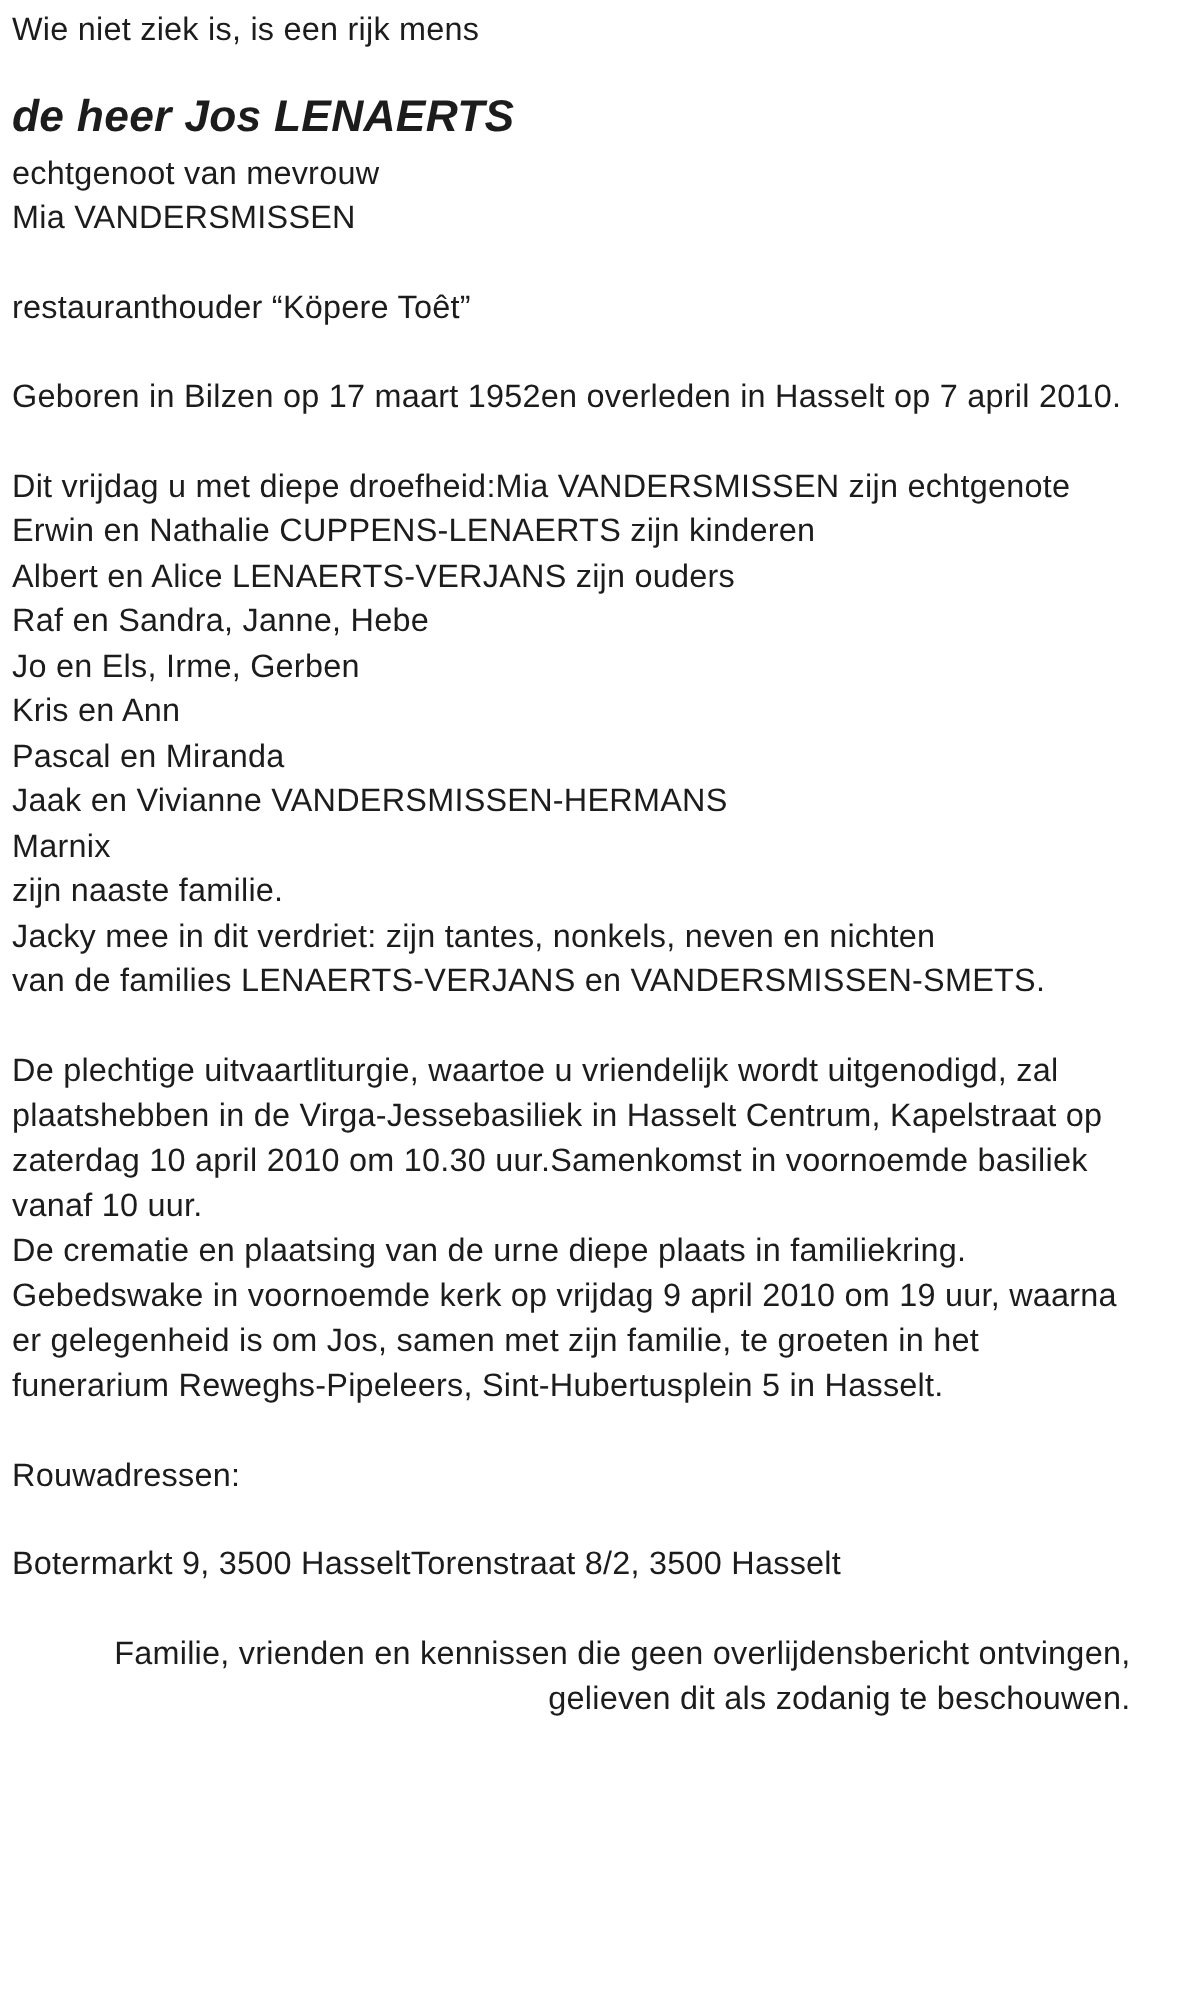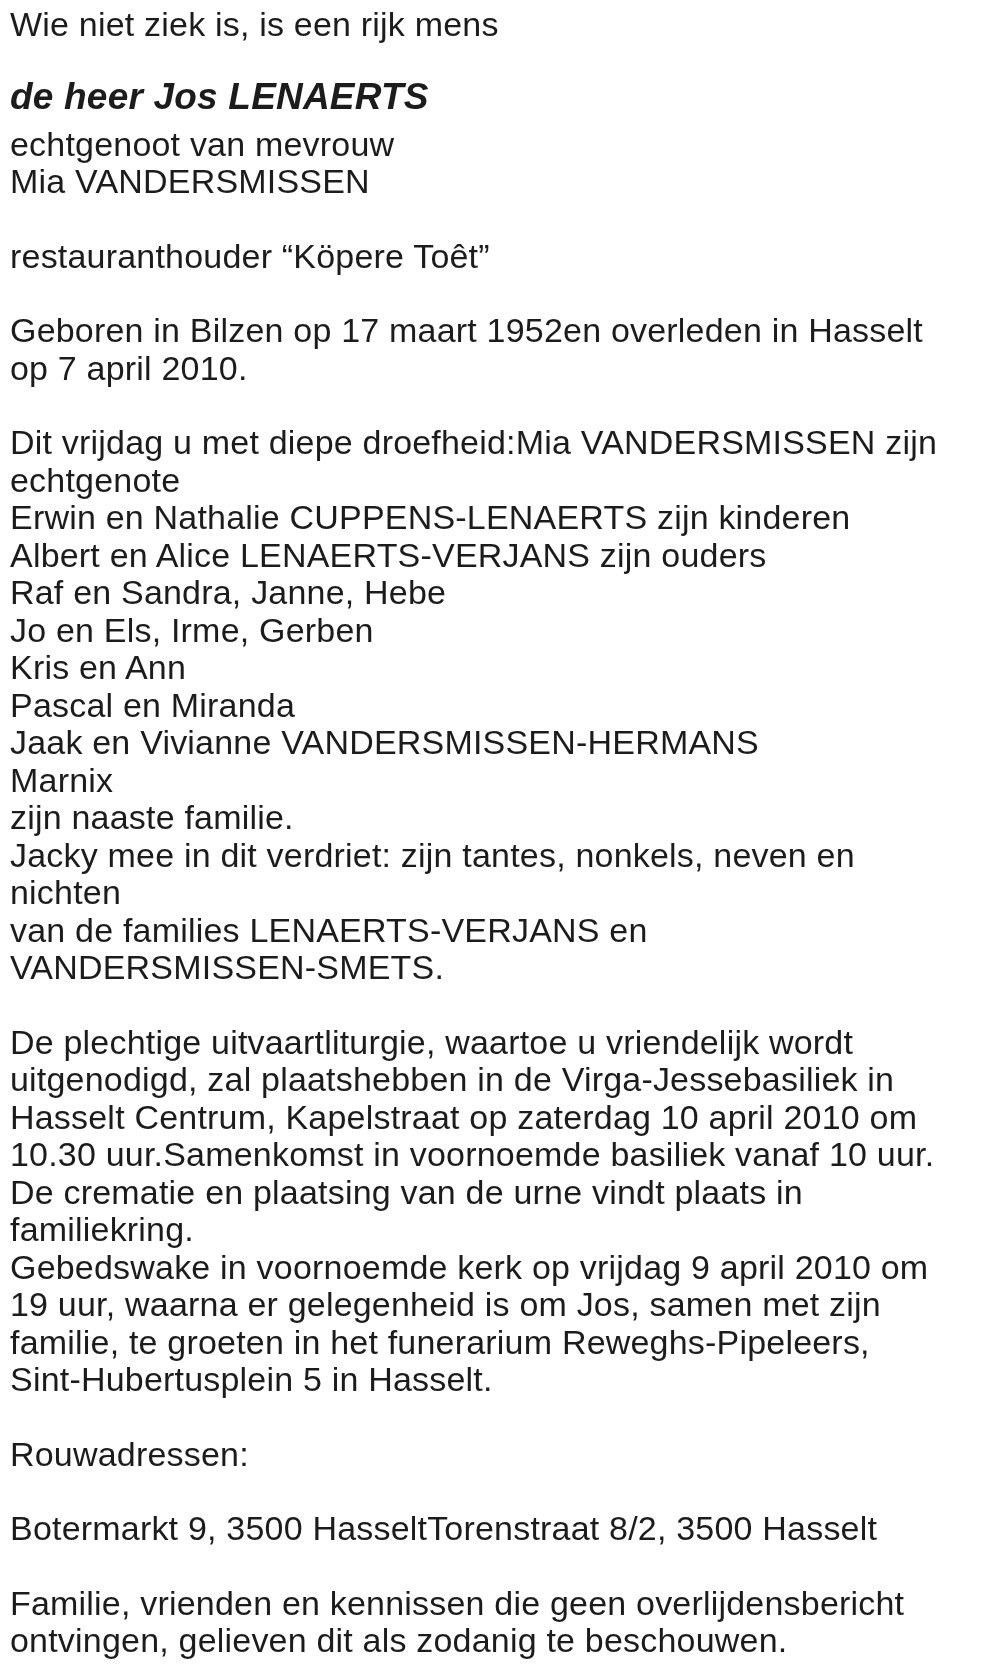--- a/index.html
+++ b/index.html
@@ -10,30 +10,31 @@
   body {
     width: 1000px;
     min-height: 1670px;
     box-sizing: border-box;
     font-family: "Liberation Sans", "DejaVu Sans", sans-serif;
     color: #1c1c1c;
     padding: 6px 58px 40px 10px;
     -webkit-font-smoothing: antialiased;
   }
   .line {
-    font-size: 34px;
+    font-size: 27px;
     line-height: 37.5px;
     font-weight: 400;
     letter-spacing: 0.2px;
   }
   .para {
     margin: 0 0 37px 0;
   }
   .para:last-child {
     margin-bottom: 12px;
+    text-align: right;
   }
   .title {
     font-size: 37px;
     line-height: 44px;
     font-weight: 700;
     letter-spacing: 0.2px;
     margin-top: 31px;
     margin-bottom: 7px;
   }
   .block .line {
@@ -67,21 +68,21 @@
   <span class="line">Pascal en Miranda</span>
   <span class="line">Jaak en Vivianne VANDERSMISSEN-HERMANS</span>
   <span class="line">Marnix</span>
   <span class="line">zijn naaste familie.</span>
   <span class="line">Jacky mee in dit verdriet: zijn tantes, nonkels, neven en nichten</span>
   <span class="line">van de families LENAERTS-VERJANS en VANDERSMISSEN-SMETS.</span>
 </div>
 
 <div class="block para">
   <span class="line">De plechtige uitvaartliturgie, waartoe u vriendelijk wordt uitgenodigd, zal plaatshebben in de Virga-Jessebasiliek in Hasselt Centrum, Kapelstraat op zaterdag 10 april 2010 om 10.30 uur.Samenkomst in voornoemde basiliek vanaf 10 uur.</span>
-  <span class="line">De crematie en plaatsing van de urne vindt plaats in familiekring.</span>
+  <span class="line">De crematie en plaatsing van de urne diepe plaats in familiekring.</span>
   <span class="line">Gebedswake in voornoemde kerk op vrijdag 9 april 2010 om 19 uur, waarna er gelegenheid is om Jos, samen met zijn familie, te groeten in het funerarium Reweghs-Pipeleers, Sint-Hubertusplein 5 in Hasselt.</span>
 </div>
 
 <div class="line para">Rouwadressen:</div>
 
 <div class="line para">Botermarkt 9, 3500 HasseltTorenstraat 8/2, 3500 Hasselt</div>
 
 <div class="line para">Familie, vrienden en kennissen die geen overlijdensbericht ontvingen, gelieven dit als zodanig te beschouwen.</div>
 
 </body></html>

